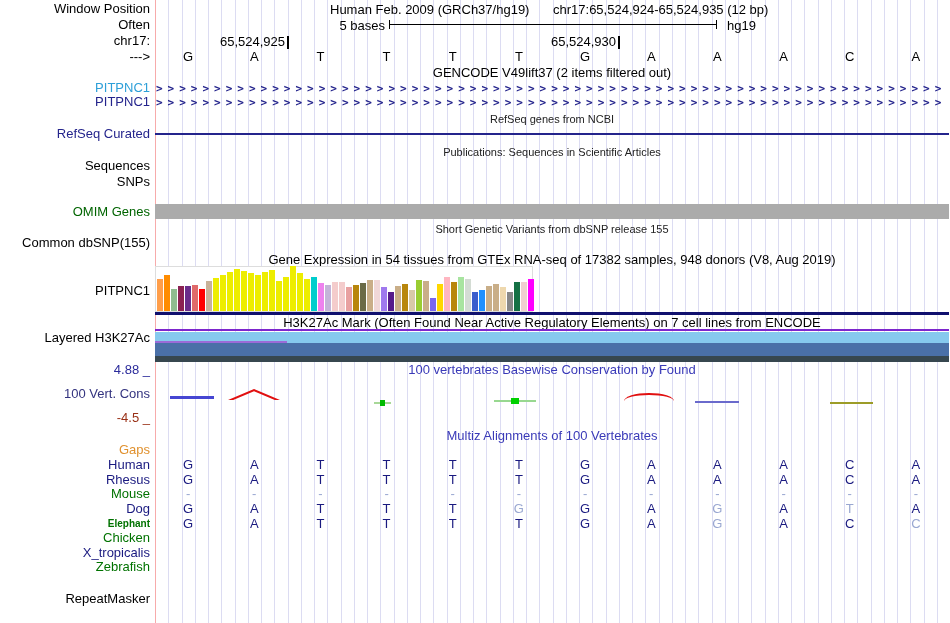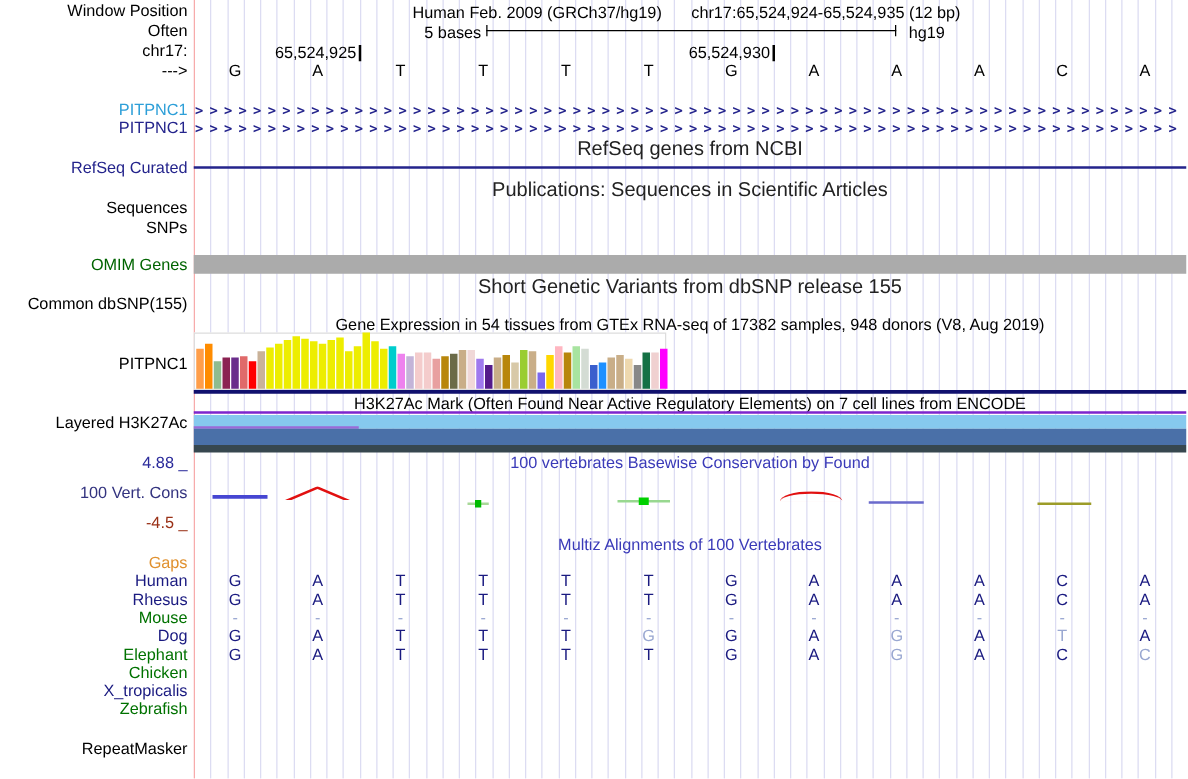--- a/index.html
+++ b/index.html
@@ -1,20 +1,20 @@
 <!DOCTYPE html>
 <html><head>
 <meta charset="utf-8">
 <style>
   html,body{margin:0;padding:0;background:#fff;}
   #page{position:relative;width:950px;height:623px;background:#ffffff;overflow:hidden;
         font-family:"Liberation Sans",sans-serif;color:#000;}
   .gutter{position:absolute;left:0;width:150px;text-align:right;font-size:13px;line-height:14px;white-space:nowrap;}
   .title{position:absolute;left:155px;width:794px;text-align:center;font-size:13px;line-height:13px;white-space:nowrap;}
-  .small{font-size:16px;}
+  .small{font-size:11px;}
   .abs{position:absolute;}
   .nowrap{white-space:nowrap;}
   .tick{position:absolute;width:2px;background:#000;}
 </style>
 </head>
 <body>
 
 <div id="page">
 
   <div id="grid">
@@ -106,20 +106,21 @@
       <div style="position: absolute; left: 419.667px; width: 66.1667px; top: 50px; text-align: center; font-size: 13px; line-height: 14px; color: rgb(0, 0, 0);">T</div>
       <div style="position: absolute; left: 485.833px; width: 66.1667px; top: 50px; text-align: center; font-size: 13px; line-height: 14px; color: rgb(0, 0, 0);">T</div>
       <div style="position: absolute; left: 552px; width: 66.1667px; top: 50px; text-align: center; font-size: 13px; line-height: 14px; color: rgb(0, 0, 0);">G</div>
       <div style="position: absolute; left: 618.167px; width: 66.1667px; top: 50px; text-align: center; font-size: 13px; line-height: 14px; color: rgb(0, 0, 0);">A</div>
       <div style="position: absolute; left: 684.333px; width: 66.1667px; top: 50px; text-align: center; font-size: 13px; line-height: 14px; color: rgb(0, 0, 0);">A</div>
       <div style="position: absolute; left: 750.5px; width: 66.1667px; top: 50px; text-align: center; font-size: 13px; line-height: 14px; color: rgb(0, 0, 0);">A</div>
       <div style="position: absolute; left: 816.667px; width: 66.1667px; top: 50px; text-align: center; font-size: 13px; line-height: 14px; color: rgb(0, 0, 0);">C</div>
       <div style="position: absolute; left: 882.833px; width: 66.1667px; top: 50px; text-align: center; font-size: 13px; line-height: 14px; color: rgb(0, 0, 0);">A</div>
     </div>
 
+  <div class="title" style="top:66px">GENCODE V49lift37 (2 items filtered out)</div>
   <div id="gencode-rows">
       <div style="position: absolute; left: 0px; width: 150px; text-align: right; top: 81px; font-size: 13px; line-height: 14px; color: rgb(45, 159, 216);">PITPNC1</div>
       <div style="position: absolute; left: 156px; width: 793px; top: 82px; overflow: hidden; white-space: nowrap; font-family: &quot;DejaVu Sans Mono&quot;, monospace; font-size: 11px; letter-spacing: 5px; font-weight: bold; color: rgb(36, 36, 140);">&gt;&gt;&gt;&gt;&gt;&gt;&gt;&gt;&gt;&gt;&gt;&gt;&gt;&gt;&gt;&gt;&gt;&gt;&gt;&gt;&gt;&gt;&gt;&gt;&gt;&gt;&gt;&gt;&gt;&gt;&gt;&gt;&gt;&gt;&gt;&gt;&gt;&gt;&gt;&gt;&gt;&gt;&gt;&gt;&gt;&gt;&gt;&gt;&gt;&gt;&gt;&gt;&gt;&gt;&gt;&gt;&gt;&gt;&gt;&gt;&gt;&gt;&gt;&gt;&gt;&gt;&gt;&gt;</div>
       <div style="position: absolute; left: 0px; width: 150px; text-align: right; top: 95px; font-size: 13px; line-height: 14px; color: rgb(36, 36, 140);">PITPNC1</div>
       <div style="position: absolute; left: 156px; width: 793px; top: 96px; overflow: hidden; white-space: nowrap; font-family: &quot;DejaVu Sans Mono&quot;, monospace; font-size: 11px; letter-spacing: 5px; font-weight: bold; color: rgb(36, 36, 140);">&gt;&gt;&gt;&gt;&gt;&gt;&gt;&gt;&gt;&gt;&gt;&gt;&gt;&gt;&gt;&gt;&gt;&gt;&gt;&gt;&gt;&gt;&gt;&gt;&gt;&gt;&gt;&gt;&gt;&gt;&gt;&gt;&gt;&gt;&gt;&gt;&gt;&gt;&gt;&gt;&gt;&gt;&gt;&gt;&gt;&gt;&gt;&gt;&gt;&gt;&gt;&gt;&gt;&gt;&gt;&gt;&gt;&gt;&gt;&gt;&gt;&gt;&gt;&gt;&gt;&gt;&gt;&gt;</div>
     </div>
 
   <div class="title small" style="top:113px;color:#222">RefSeq genes from NCBI</div>
   <div class="gutter" style="top:127px;color:#24248C">RefSeq Curated</div>
   <div class="abs" style="top:133px;left:155px;width:794px;height:2px;background:#24248C"></div>
@@ -266,21 +267,21 @@
       <div style="position: absolute; left: 287.333px; width: 66.1667px; top: 502px; text-align: center; font-size: 13px; line-height: 14px; color: rgb(26, 26, 128);">T</div>
       <div style="position: absolute; left: 353.5px; width: 66.1667px; top: 502px; text-align: center; font-size: 13px; line-height: 14px; color: rgb(26, 26, 128);">T</div>
       <div style="position: absolute; left: 419.667px; width: 66.1667px; top: 502px; text-align: center; font-size: 13px; line-height: 14px; color: rgb(26, 26, 128);">T</div>
       <div style="position: absolute; left: 485.833px; width: 66.1667px; top: 502px; text-align: center; font-size: 13px; line-height: 14px; color: rgb(153, 167, 209);">G</div>
       <div style="position: absolute; left: 552px; width: 66.1667px; top: 502px; text-align: center; font-size: 13px; line-height: 14px; color: rgb(26, 26, 128);">G</div>
       <div style="position: absolute; left: 618.167px; width: 66.1667px; top: 502px; text-align: center; font-size: 13px; line-height: 14px; color: rgb(26, 26, 128);">A</div>
       <div style="position: absolute; left: 684.333px; width: 66.1667px; top: 502px; text-align: center; font-size: 13px; line-height: 14px; color: rgb(153, 167, 209);">G</div>
       <div style="position: absolute; left: 750.5px; width: 66.1667px; top: 502px; text-align: center; font-size: 13px; line-height: 14px; color: rgb(26, 26, 128);">A</div>
       <div style="position: absolute; left: 816.667px; width: 66.1667px; top: 502px; text-align: center; font-size: 13px; line-height: 14px; color: rgb(153, 167, 209);">T</div>
       <div style="position: absolute; left: 882.833px; width: 66.1667px; top: 502px; text-align: center; font-size: 13px; line-height: 14px; color: rgb(26, 26, 128);">A</div>
-      <div style="position: absolute; left: 0px; width: 150px; text-align: right; top: 517px; font-size: 13px; line-height: 14px; color: rgb(0, 114, 0);">Elephant</div>
+      <div style="position: absolute; left: 0px; width: 150px; text-align: right; top: 517px; font-size: 10px; line-height: 14px; color: rgb(0, 114, 0); font-weight: bold;">Elephant</div>
       <div style="position: absolute; left: 155px; width: 66.1667px; top: 517px; text-align: center; font-size: 13px; line-height: 14px; color: rgb(26, 26, 128);">G</div>
       <div style="position: absolute; left: 221.167px; width: 66.1667px; top: 517px; text-align: center; font-size: 13px; line-height: 14px; color: rgb(26, 26, 128);">A</div>
       <div style="position: absolute; left: 287.333px; width: 66.1667px; top: 517px; text-align: center; font-size: 13px; line-height: 14px; color: rgb(26, 26, 128);">T</div>
       <div style="position: absolute; left: 353.5px; width: 66.1667px; top: 517px; text-align: center; font-size: 13px; line-height: 14px; color: rgb(26, 26, 128);">T</div>
       <div style="position: absolute; left: 419.667px; width: 66.1667px; top: 517px; text-align: center; font-size: 13px; line-height: 14px; color: rgb(26, 26, 128);">T</div>
       <div style="position: absolute; left: 485.833px; width: 66.1667px; top: 517px; text-align: center; font-size: 13px; line-height: 14px; color: rgb(26, 26, 128);">T</div>
       <div style="position: absolute; left: 552px; width: 66.1667px; top: 517px; text-align: center; font-size: 13px; line-height: 14px; color: rgb(26, 26, 128);">G</div>
       <div style="position: absolute; left: 618.167px; width: 66.1667px; top: 517px; text-align: center; font-size: 13px; line-height: 14px; color: rgb(26, 26, 128);">A</div>
       <div style="position: absolute; left: 684.333px; width: 66.1667px; top: 517px; text-align: center; font-size: 13px; line-height: 14px; color: rgb(153, 167, 209);">G</div>
       <div style="position: absolute; left: 750.5px; width: 66.1667px; top: 517px; text-align: center; font-size: 13px; line-height: 14px; color: rgb(26, 26, 128);">A</div>

